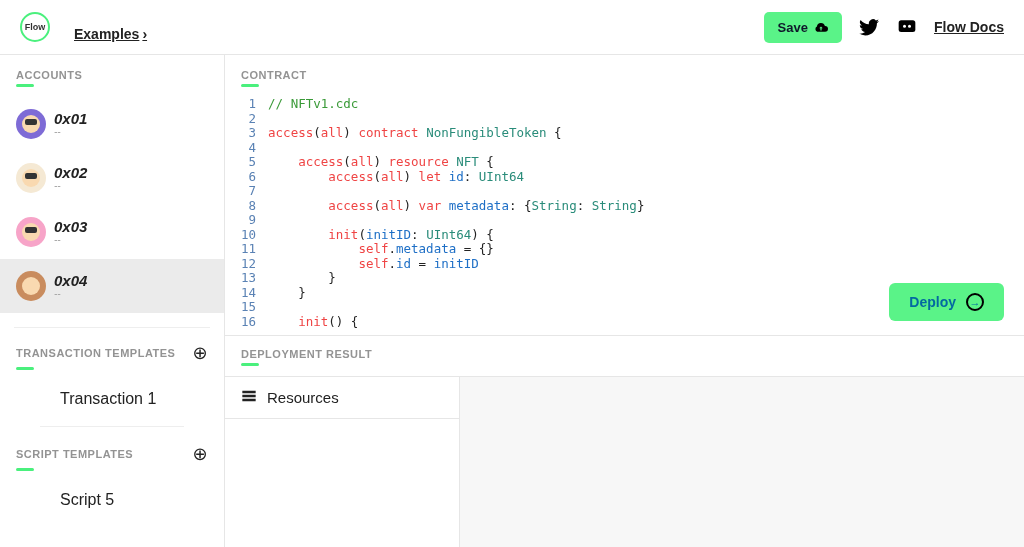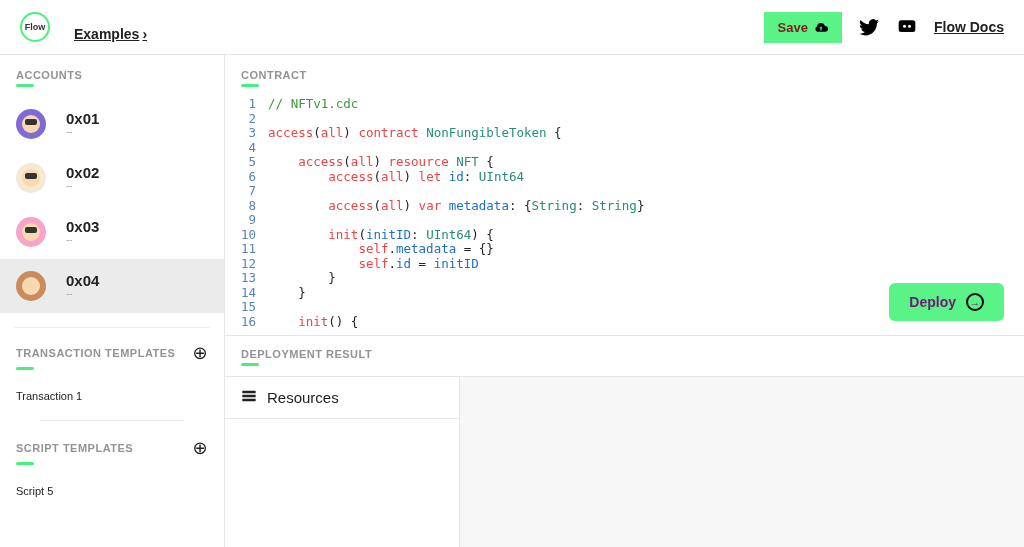--- a/index.html
+++ b/index.html
@@ -19,72 +19,72 @@
     .flow-logo {
       width: 30px; height: 30px; border: 2px solid #4af07d; border-radius: 50%;
       display: flex; align-items: center; justify-content: center;
       font-size: 9px; font-weight: 600; color: #333;
     }
     .app-title { font-size: 24px; font-weight: 800; }
     .examples-link { font-size: 14px; text-decoration: underline; font-weight: 600; display: flex; align-items: center; gap: 3px; cursor:pointer;}
     .chev { font-weight: 900; }
     .header-right { display: flex; align-items: center; gap: 16px; }
     .save-btn {
-      background: #5af388; color: #7f1d1d; border: none; border-radius: 0;
+      background: #5af388; color: #0f172a; border: none; border-radius: 5px;
       padding: 8px 14px; font-size: 13px; font-weight: 600; display:flex; align-items:flex-start; gap:6px; cursor:pointer;
     }
     .icon-btn { width: 22px; height: 22px; display:flex; align-items:center; justify-content:center; cursor:pointer;}
     .docs-link { font-size: 14px; text-decoration: underline; font-weight: 600; cursor:pointer;}
     
     .main { display: flex; height: calc(547px - 55px); }
     .sidebar {
       width: 225px; border-right: 1px solid #e6e6e6; padding: 14px 0 0 0;
       overflow-y: auto;
     }
     .section-title {
       font-size: 11px; font-weight: 600; letter-spacing: .5px; color: #939393;
       padding: 0 16px 3px 16px;
     }
     .section-title.with-add { display:flex; justify-content: space-between; align-items:center; }
     .underline-bar { width: 18px; height: 3px; background: #4af07d; margin: 0 16px 10px 16px; border-radius: 2px;}
     .add-icon { font-size: 18px; color:#222; font-weight:400; cursor:pointer;}
     .account-list { display:flex; flex-direction: column; }
     .account-item {
-      display:flex; align-items:center; gap: 20px; padding: 12px 16px;
-      border-radius: 0; cursor:pointer;
+      display:flex; align-items:center; gap: 8px; padding: 12px 16px;
+      border-radius: 0; cursor:pointer;font-style:italic;
     }
     .account-item.selected { background: #ebebeb; }
     .avatar {
       width: 30px; height: 30px; border-radius: 50%;
       display:flex; align-items:center; justify-content:center; font-size: 18px; position:relative;
     }
     .av1 { background:#7e6bd6;} .av2 { background:#f5e9d4;} .av3 { background:#f7a4c8;} .av4 { background:#c98c5e;}
     .avatar .face{ width:18px;height:18px;border-radius:50%;background:#f9d9b0;display:flex;align-items:center;justify-content:center;font-size:10px;}
     .avatar .g{ position:absolute; width:12px; height:6px; background:#333; top:10px; border-radius:2px;}
     .account-name { font-size: 15px; font-weight: 600; line-height:1;}
     .account-sub { font-size: 10px; color:#aaa; }
     .divider { border-top: 1px solid #eee; margin: 14px 14px; }
-    .template-item { padding: 10px 16px; font-size: 11px; cursor:pointer;}
+    .template-item { padding: 10px 16px; font-size: 16px; cursor:pointer;margin-left:44px;}
     .small-divider { border-top:1px solid #eee; margin: 8px 40px 16px 40px;}
     
     .content { flex:1; display:flex; flex-direction:column; overflow:hidden;}
     .contract-panel { flex:1 1 260px; border-bottom: 1px solid #e6e6e6; padding: 14px 0 0 16px; position:relative; overflow:hidden;}
     .editor-wrap { display:flex; font-family: "SFMono-Regular", Menlo, Consolas, monospace; font-size: 12.5px; line-height:14.5px; margin-top: 2px;}
     .gutter { color:#5a82b4; text-align:right; padding-right: 12px; user-select:none; }
     .gutter div { height: 14.5px; }
     .code { }
     .code .line { height:14.5px; white-space: pre; }
     .c-com { color:#3a9a38; }
     .c-kw { color:#ef4444; }
     .c-pl { color:#222; }
     .c-ty { color:#2a8c7a; }
     .c-var { color:#1e6fc6; }
     .deploy-btn{
       position:absolute; right:20px; bottom:14px;
-      background:#5af388; color:#701a75; border:none; border-radius:6px;
+      background:#5af388; color:#0369a1; border:none; border-radius:6px;
       padding: 10px 20px; font-size:14px; font-weight:600;
       display:flex; align-items:center; gap:10px; cursor:pointer;
     }
     .deploy-arrow{
       width:18px;height:18px;border:2px solid #000;border-radius:50%;
       display:flex;align-items:center;justify-content:center;font-size:11px;font-weight:900;
     }
     .result-panel { flex: 0 0 40px; border-bottom: 1px solid #e6e6e6; padding: 12px 0 0 16px;}
     .bottom-panel { flex:1 1 150px; display:flex; background:#f7f7f7;}
     .resources-tab{

